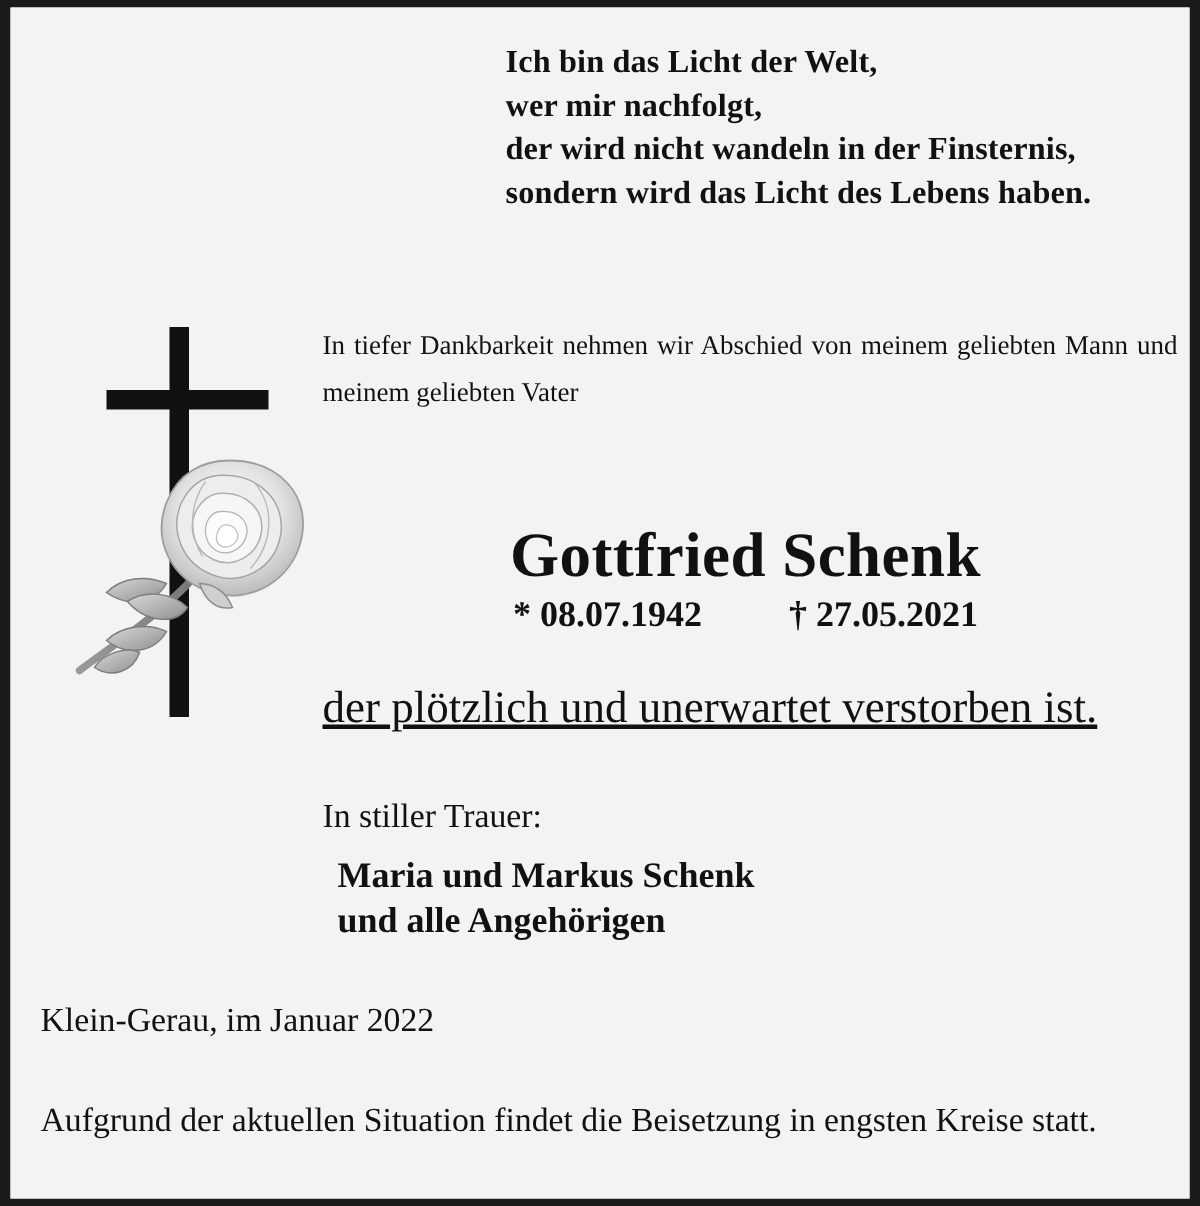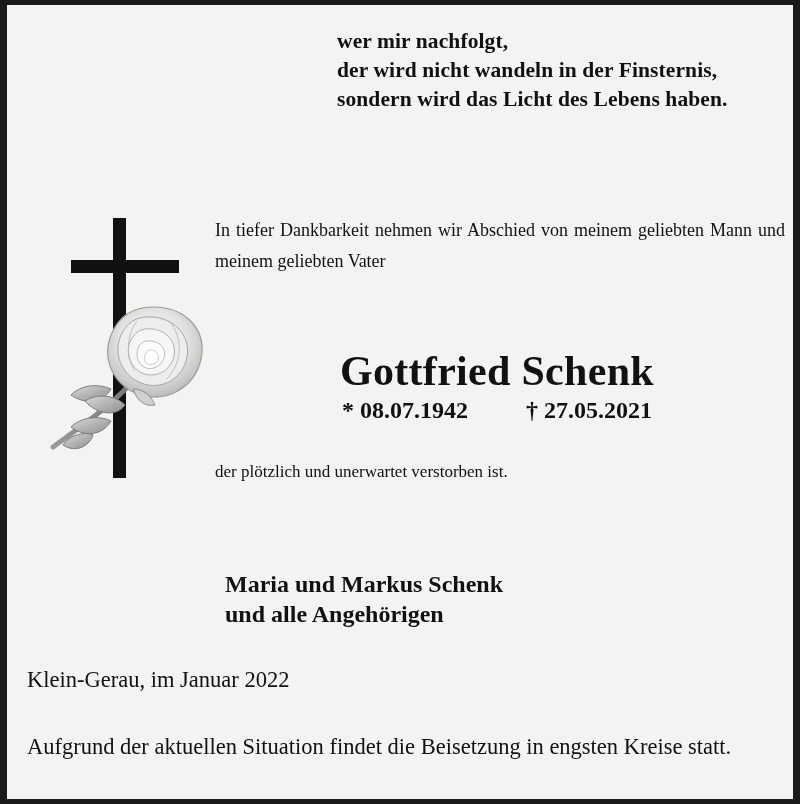--- a/index.html
+++ b/index.html
@@ -117,22 +117,23 @@
   }
   .dates .gap {
     display: inline-block;
     width: 46px;
   }
   .suddenly {
     position: absolute;
     left: 208px;
     top: 452px;
     width: 570px;
-    font-size: 17px;
+    font-size: 30px;
     line-height: 30px;
+    text-decoration: underline;
   }
   .mourning-label {
     position: absolute;
     left: 208px;
     top: 526px;
     font-size: 22.5px;
   }
   .mourners {
     position: absolute;
     left: 218px;
@@ -158,20 +159,21 @@
     margin-top: 16px;
   }
 </style>
 </head>
 <body>
 
 <div class="page">
   <div class="inner">
 
     <div class="verse">
+      <div class="verse-line">Ich bin das Licht der Welt,</div>
       <div class="verse-line">wer mir nachfolgt,</div>
       <div class="verse-line">der wird nicht wandeln in der Finsternis,</div>
       <div class="verse-line">sondern wird das Licht des Lebens haben.</div>
     </div>
 
     <div class="emblem">
       <div class="cross-v"></div>
       <div class="cross-h"></div>
       <svg class="rose" viewBox="0 0 168 180">
         <defs>
@@ -216,20 +218,21 @@
     <div class="name">Gottfried Schenk</div>
 
     <div class="dates">
       <span>* 08.07.1942</span>
       <span class="gap"></span>
       <span>† 27.05.2021</span>
     </div>
 
     <div class="suddenly">der plötzlich und unerwartet verstorben ist.</div>
 
+    <div class="mourning-label">In stiller Trauer:</div>
 
     <div class="mourners">
       <div>Maria und Markus Schenk</div>
       <div>und alle Angehörigen</div>
     </div>
 
     <div class="place-date">Klein-Gerau, im Januar 2022</div>
 
     <div class="note">Aufgrund der aktuellen Situation findet die Beisetzung in engsten Kreise statt.</div>
 

